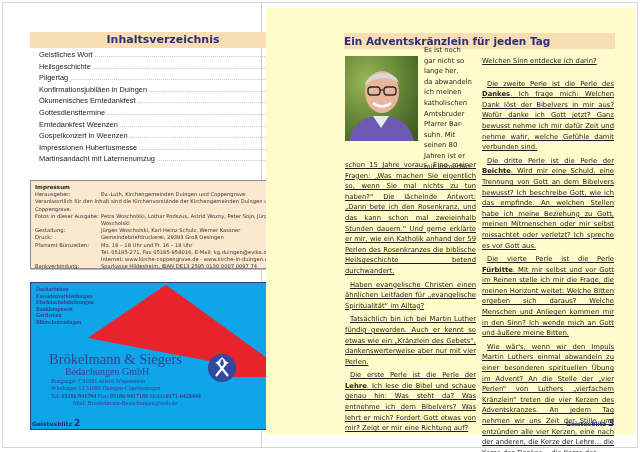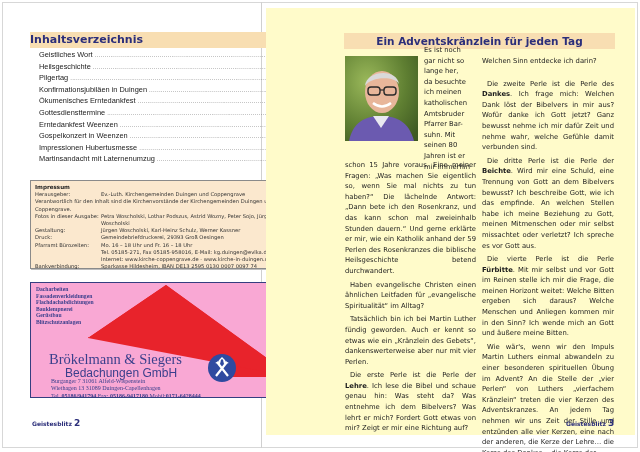--- a/index.html
+++ b/index.html
@@ -6,56 +6,56 @@
   html, body { width: 640px; height: 452px; background: #ffffff; overflow: hidden; }
   body { position: relative; font-family: "DejaVu Sans", sans-serif; color: #1a1a1a; }
 
   .spread { position: absolute; left: 0; top: 0; width: 640px; height: 452px; }
   .page-left-wrap { position: absolute; left: 2px; top: 2px; width: 260px; height: 446px; border-left:1px solid #d7d7d7; border-top:1px solid #d7d7d7; border-bottom:1px solid #d7d7d7; }
   .page-divider { position: absolute; left: 261px; top: 2px; width: 1px; height: 446px; background: #d0d0d0; }
   .page-right-wrap { position: absolute; left: 262px; top: 2px; width: 376px; height: 446px; border-top:1px solid #d7d7d7; border-right:1px solid #d7d7d7; border-bottom:1px solid #d7d7d7; }
 
   
   .toc-header { position: absolute; left: 30px; top: 32px; width: 266px; height: 16px; background: #f8deb2; }
-  .toc-header span { display:block; font-family: "DejaVu Sans", sans-serif; font-weight: bold; font-size: 11px; color: #2b2e7a; line-height: 16px; }
+  .toc-header span { display:block; text-align:center; font-family: "DejaVu Sans", sans-serif; font-weight: bold; font-size: 11px; color: #2b2e7a; line-height: 16px; }
   .toc-list { position: absolute; left: 39px; top: 50px; width: 266px; }
   .toc-row { display: flex; align-items: baseline; height: 11.6px; font-family: "Liberation Sans", sans-serif; font-size: 7.4px; color: #1a1a1a; }
   .toc-row .t { white-space: nowrap; }
   .toc-row .dots { flex: 1; overflow: hidden; white-space: nowrap; color:#444; margin: 0 2px; letter-spacing: 0.3px; }
   .toc-row .dots::before { content: "........................................................................................................................................................................................................"; font-size: 6px; }
   .toc-row .p { white-space: nowrap; }
 
   .impressum { position: absolute; left: 30px; top: 180px; width: 266px; height: 89px; background: #fbe8ce; border: 1px solid #8a8a8a; box-shadow: 1px 1px 0 #bdbdbd; padding: 3px 4px; font-family: "DejaVu Sans", sans-serif; font-size: 5.2px; color: #333; line-height: 7.2px; }
   .imp-title { font-weight: bold; font-size: 5.6px; color: #222; }
   .imp-row { display: flex; }
   .imp-row .k { width: 66px; flex: none; }
   .imp-row .v { flex: 1; }
   .imp-full { }
 
-  .ad { position: absolute; left: 30px; top: 282px; width: 266px; height: 116px; border: 1.5px solid #353e80; background: #f9a8d4; overflow: hidden; }
+  .ad { position: absolute; left: 30px; top: 282px; width: 266px; height: 148px; border: 1.5px solid #353e80; background: #0ea5e9; overflow: hidden; }
   .ad-roof { position: absolute; left: 0; top: 0; }
   .ad-services { position: absolute; left: 5px; top: 3px; font-family: "Liberation Serif", serif; font-weight: bold; font-size: 5.6px; line-height: 6.6px; color: #3a3f8c; }
   .ad-name { position: absolute; left: 18px; top: 68px; font-family: "Liberation Serif", serif; font-size: 14.5px; color: #3a3f8c; white-space: nowrap; }
-  .ad-sub { position: absolute; left: 34px; top: 83px; font-family: Liberation Sans, sans-serif; font-size: 12px; color: #3a3f8c; white-space: nowrap; }
+  .ad-sub { position: absolute; left: 34px; top: 83px; font-family: Liberation Serif, serif; font-size: 10px; color: #3a3f8c; white-space: nowrap; }
   .ad-addr { position: absolute; left: 20px; top: 95px; font-family: "Liberation Serif", serif; font-size: 6px; line-height: 7.4px; color: #3a3f8c; white-space: nowrap; }
   .ad-addr b { font-weight: bold; }
   .ad-mail { padding-left: 22px; }
   .ad-badge { position: absolute; left: 176px; top: 70px; width: 30px; height: 30px; }
 
   .folio-left { position: absolute; left: 32px; top: 418px; font-family: "DejaVu Sans", sans-serif; font-weight: bold; font-size: 6px; color: #2b2e7a; }
   .folio-left .n, .folio-right .n { font-size: 9px; }
 
   
   .right-bg { position: absolute; left: 266px; top: 8px; width: 369px; height: 427px; background: #fffbca; }
   .art-header { position: absolute; left: 344px; top: 33px; width: 271px; height: 16px; background: #f8deb2; }
-  .art-header span { display:block; text-align:center; font-weight:bold; font-size: 10.5px; color:#2b2e7a; line-height:16px; font-family: "DejaVu Sans", sans-serif; }
+  .art-header span { display:block; text-align:left; font-weight:bold; font-size: 10.5px; color:#2b2e7a; line-height:16px; font-family: "DejaVu Sans", sans-serif; }
   .photo { position: absolute; left: 345px; top: 56px; width: 73px; height: 85px; overflow: hidden; background: #6b8c3a; }
 
   .col { position: absolute; font-family: "DejaVu Sans", sans-serif; font-size: 6.8px; line-height: 10.6px; color: #1d1d1d; text-align: justify; }
-  .col p { text-indent: 5px; }
+  .col p { text-indent: 5px; text-decoration: underline; }
   .col p + p { margin-top: 3px; }
   .col b { font-weight: bold; }
   .col-1a { left: 424px; top: 45px; width: 52px; }
   .col-1b { left: 345px; top: 160px; width: 131px; }
   .col-2 { left: 482px; top: 56px; width: 132px; }
   .line { display:block; }
 
   .folio-right { position: absolute; left: 566px; top: 418px; font-family: "DejaVu Sans", sans-serif; font-weight: bold; font-size: 6px; color: #2b2e7a; white-space: nowrap; }
 </style>
 </head>
@@ -219,21 +219,21 @@
       <rect x="39" y="31" width="12" height="8" rx="3" fill="none" stroke="#2a2a2a" stroke-width="1.4"></rect>
       <line x1="35" y1="34" x2="39" y2="34" stroke="#2a2a2a" stroke-width="1.2"></line>
       <path d="M28 47 Q37 54 46 47" stroke="#fff" stroke-width="2.5" fill="none"></path>
     </svg>
   </div>
 
   <div class="col col-1a">
     <span class="line">Es ist noch</span>
     <span class="line">gar nicht so</span>
     <span class="line">lange her,</span>
-    <span class="line">da besuchte</span>
+    <span class="line">da abwandeln</span>
     <span class="line">ich meinen</span>
     <span class="line">katholischen</span>
     <span class="line">Amtsbruder</span>
     <span class="line">Pfarrer Bar-</span>
     <span class="line">suhn. Mit</span>
     <span class="line">seinen 80</span>
     <span class="line">Jahren ist er</span>
     <span class="line">mir immerhin</span>
   </div>
 

